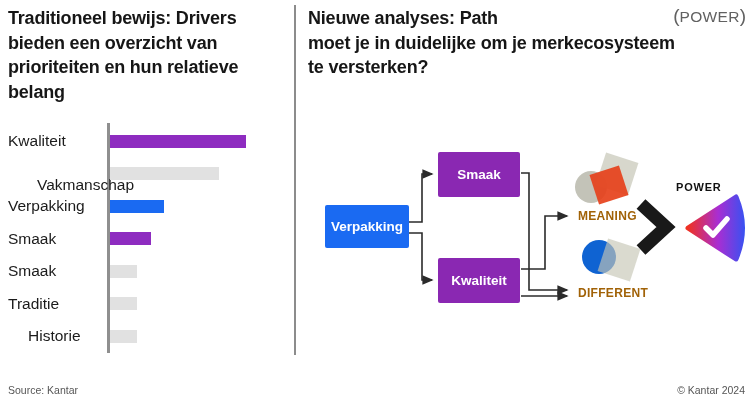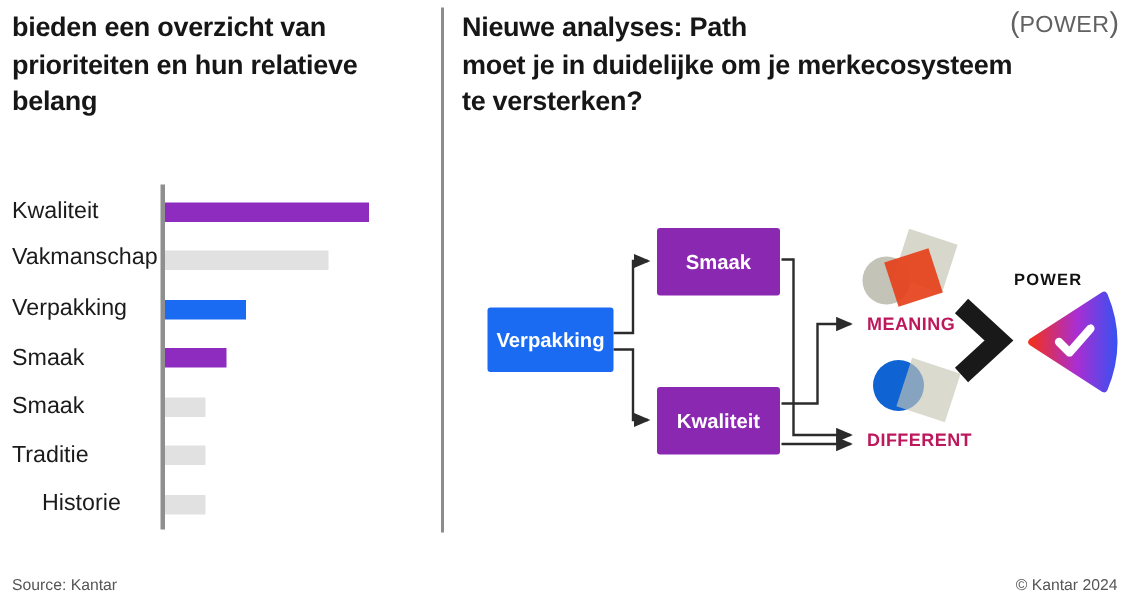--- a/index.html
+++ b/index.html
@@ -7,44 +7,45 @@
        font-family:"Liberation Sans",sans-serif;-webkit-font-smoothing:antialiased;}
   .abs{position:absolute;}
   .title{font-size:18px;font-weight:600;color:#161616;line-height:24.5px;letter-spacing:-0.2px;}
   .title div{white-space:nowrap;}
   .divider{position:absolute;left:294px;top:5px;width:1.5px;height:350px;background:#8c8c8c;}
   .axis{position:absolute;left:107px;top:123px;width:2.5px;height:230px;background:#8f8f8f;}
   .bar-label{position:absolute;left:8px;height:20px;line-height:20px;font-size:15.5px;color:#1b1b1b;white-space:nowrap;}
   .bar{position:absolute;left:110px;height:13px;}
   .node{position:absolute;color:#ffffff;font-weight:700;font-size:13.5px;text-align:center;
         display:flex;align-items:center;justify-content:center;border-radius:2px;}
-  .outcome{position:absolute;font-size:12px;font-weight:700;color:#be185d;letter-spacing:0.3px;white-space:nowrap;}
+  .outcome{position:absolute;font-size:12px;font-weight:700;color:#a16207;letter-spacing:0.3px;white-space:nowrap;}
   .power-label{position:absolute;left:676px;top:181px;width:54px;text-align:left;
         font-size:11px;font-weight:700;color:#111;letter-spacing:0.8px;}
   .logo{position:absolute;right:4px;top:5px;display:flex;align-items:baseline;color:#616161;}
   .logo .paren{font-size:19px;font-weight:400;}
   .logo .brand{font-size:15.5px;font-weight:400;letter-spacing:0.3px;}
   .logo .structures{font-size:15.5px;font-weight:700;letter-spacing:0.3px;}
   .footer{position:absolute;top:384px;font-size:10.5px;color:#565656;}
   svg.overlay{position:absolute;left:0;top:0;pointer-events:none;}
 </style>
 </head>
 <body>
 
 <div class="abs title" style="left:8px;top:6px;">
+  <div>Traditioneel bewijs: Drivers</div>
   <div>bieden een overzicht van</div>
   <div>prioriteiten en hun relatieve</div>
   <div>belang</div>
 </div>
 
 <div class="axis"></div>
 <div>
     <div class="bar-label" style="top: 131px;">Kwaliteit</div>
     <div class="bar" style="top: 134.5px; width: 136px; background: rgb(142, 44, 192);"></div>
-    <div class="bar-label" style="top: 162px;">Vakmanschap</div>
+    <div class="bar-label" style="top: 175px; margin-left: 29px;">Vakmanschap</div>
     <div class="bar" style="top: 167px; width: 109px; background: rgb(225, 225, 225);"></div>
     <div class="bar-label" style="top: 196px;">Verpakking</div>
     <div class="bar" style="top: 199.5px; width: 54px; background: rgb(26, 106, 242);"></div>
     <div class="bar-label" style="top: 228.5px;">Smaak</div>
     <div class="bar" style="top: 232px; width: 41px; background: rgb(142, 44, 192);"></div>
     <div class="bar-label" style="top: 261px;">Smaak</div>
     <div class="bar" style="top: 264.5px; width: 27px; background: rgb(225, 225, 225);"></div>
     <div class="bar-label" style="top: 293.5px;">Traditie</div>
     <div class="bar" style="top: 297px; width: 27px; background: rgb(225, 225, 225);"></div>
     <div class="bar-label" style="top: 326px; margin-left: 20px;">Historie</div>

